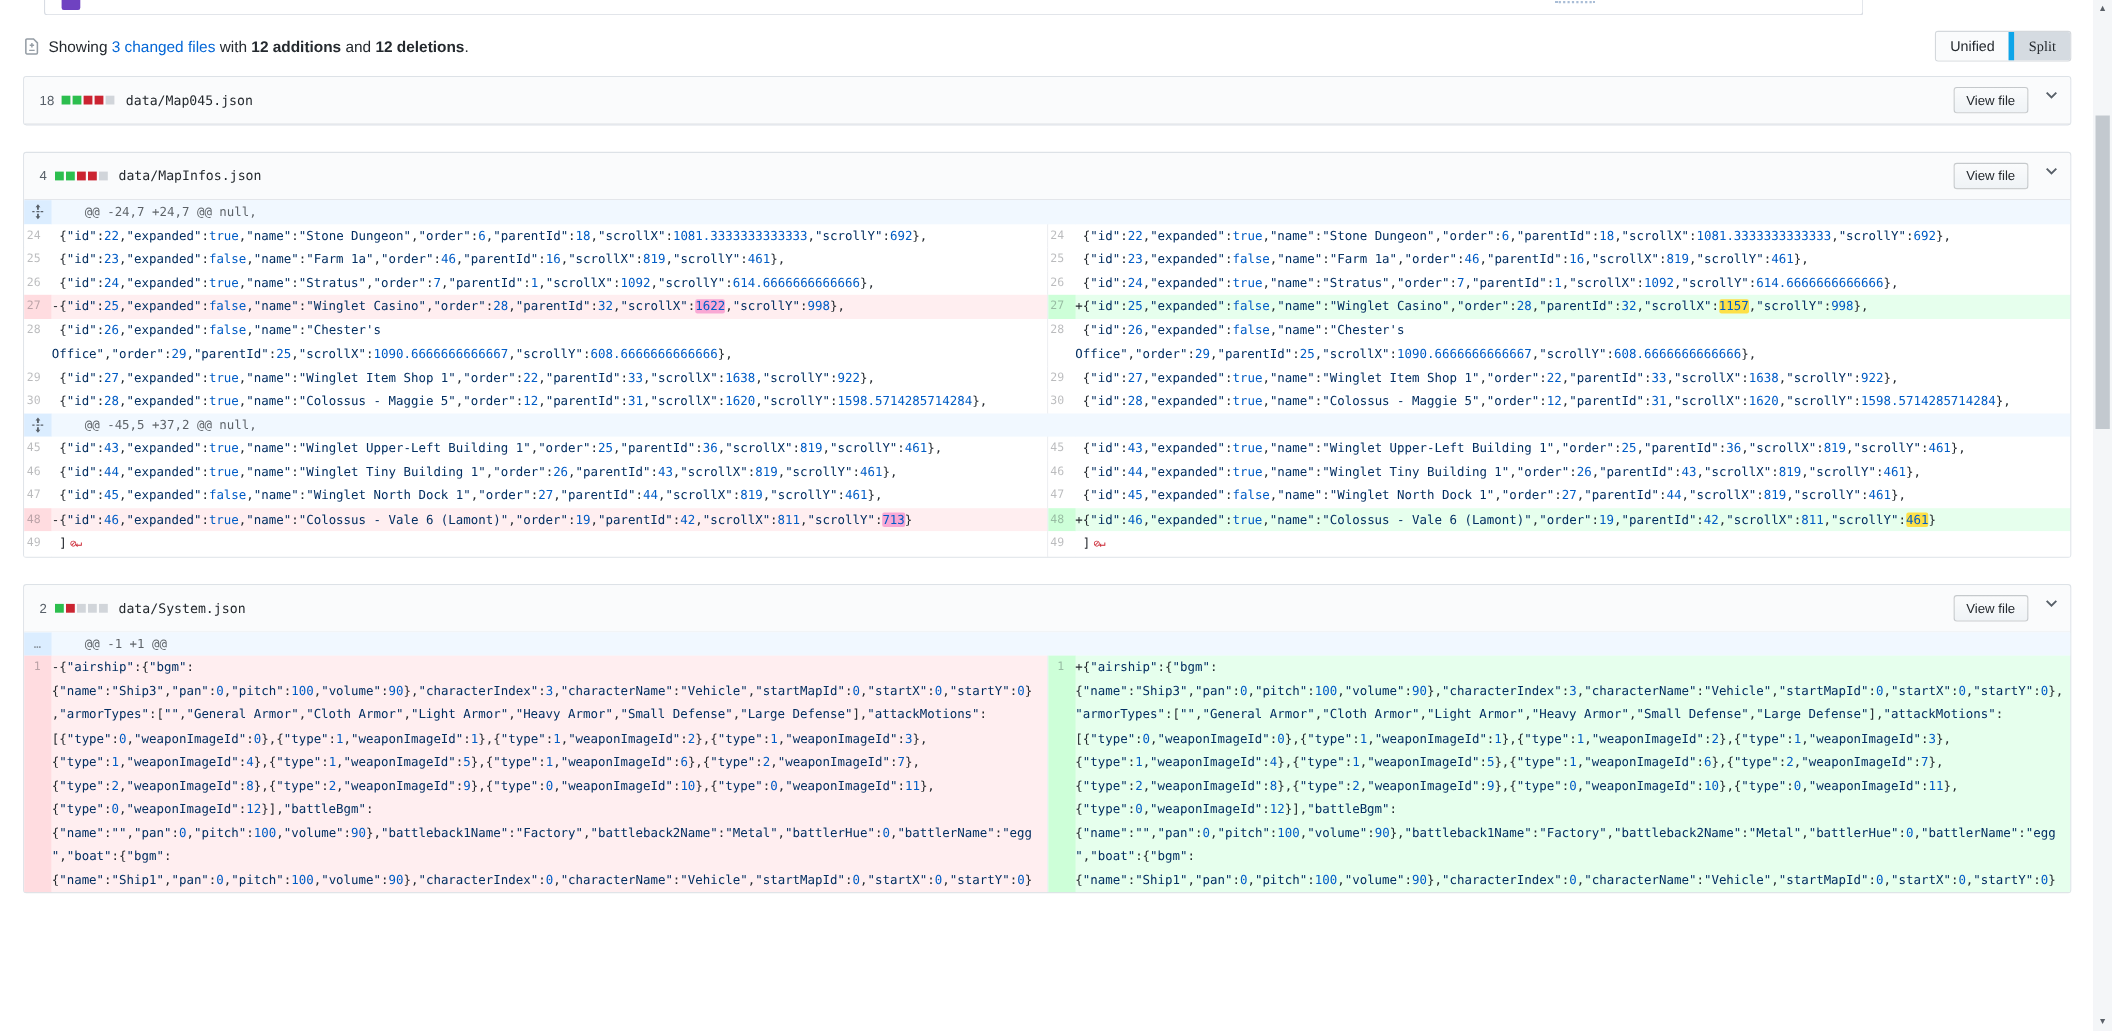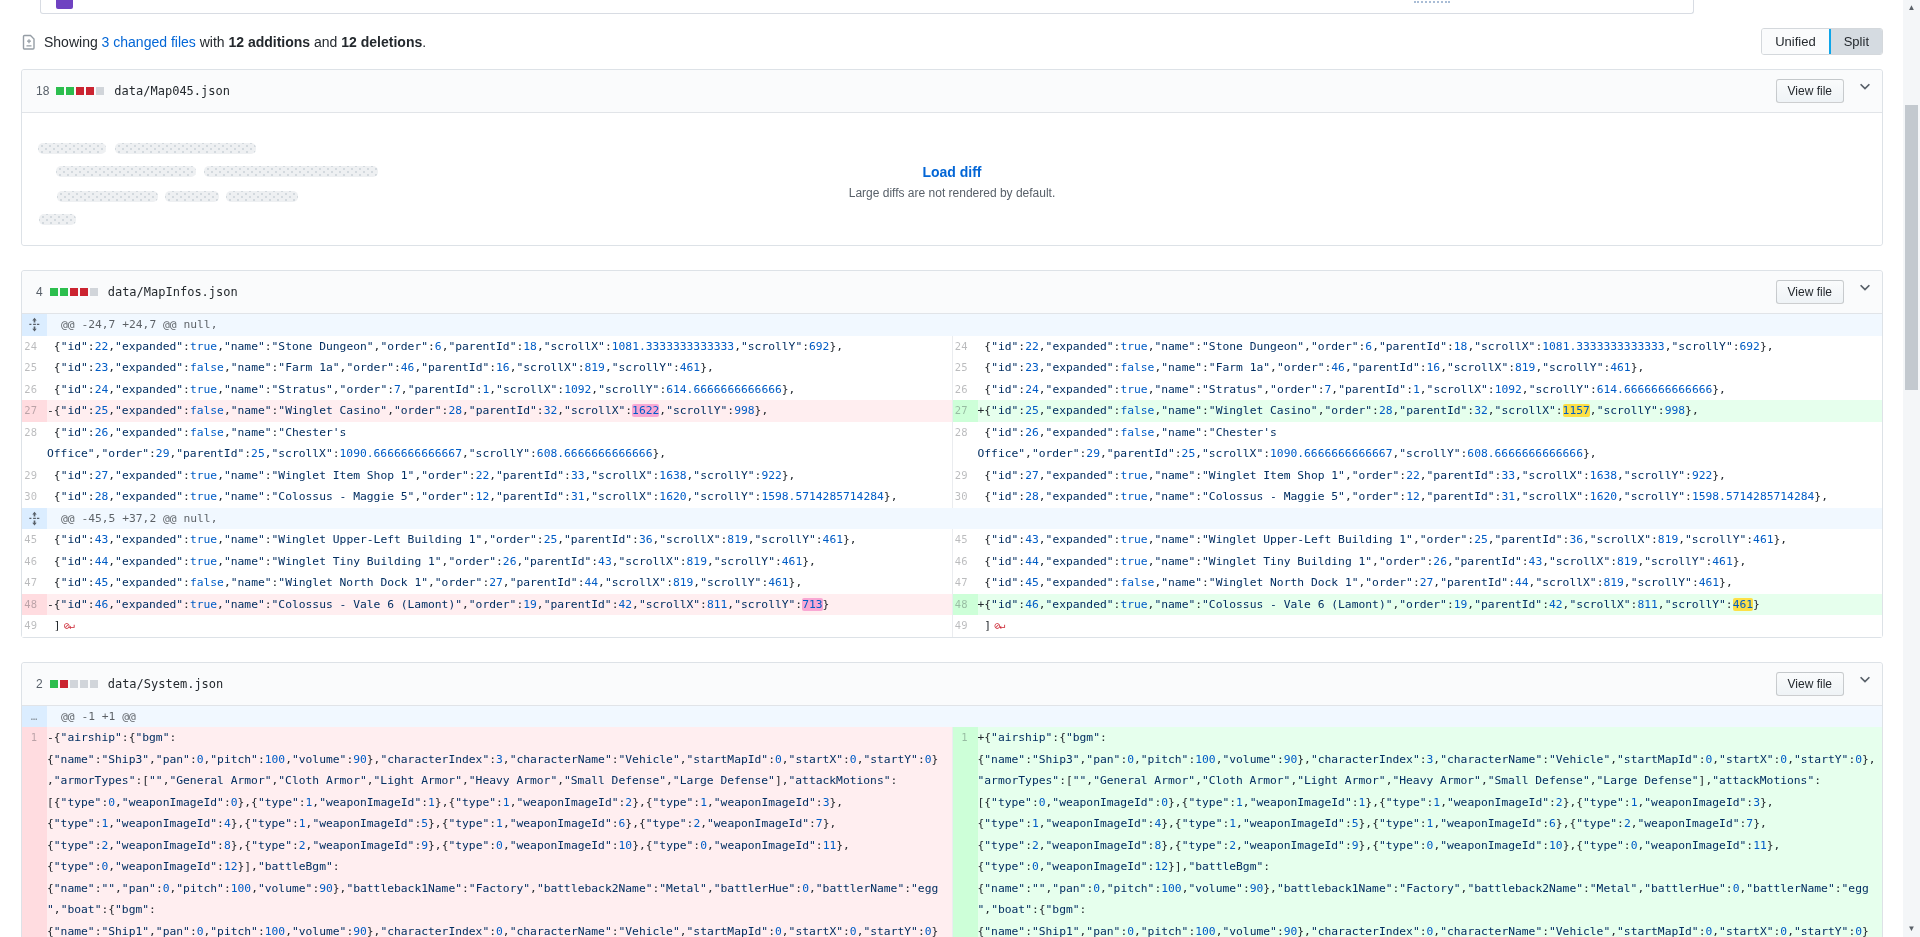--- a/index.html
+++ b/index.html
@@ -17,21 +17,21 @@
 
   
   .summary { display: flex; align-items: center; margin: 14px 0; font-size: 14px; height: 27px; }
   .sum-icon { display: inline-flex; margin-right: 7px; }
   .summary b { font-weight: 700; }
   a.link { color: #0366d6; text-decoration: none; cursor: pointer; }
   .btn-group { margin-left: auto; display: flex; border: 1px solid #d4d8dc; border-radius: 3px; overflow: hidden; }
   .toggle-btn { font-family: "Liberation Sans", sans-serif; font-size: 13px; padding: 5px 13px;
     background: #fafbfc; border: none; color: #24292e; cursor: pointer; }
   .toggle-btn.active { background: #d5dbe1; font-weight: 400; }
-  .toggle-btn + .toggle-btn { border-left: 2px solid #0ea5e9; }
+  .toggle-btn + .toggle-btn { border-left: 5px solid #0ea5e9; font-family: Liberation Serif, serif; }
 
   
   .file-card { border: 1px solid #dde2e7; border-radius: 3px; margin-bottom: 24px; background: #fff; }
   .file-head { display: flex; align-items: center; background: #fafbfc;
     border-bottom: 1px solid #e1e4e8; padding: 9px 10px; border-radius: 3px 3px 0 0; }
   .stat-num { font-size: 12px; color: #586069; margin: 0 7px 0 4px; }
   .diffstat { display: inline-flex; align-items: center; margin-right: 8px; }
   .dsb { display: inline-block; width: 8px; height: 8px; margin-right: 2px; }
   .dsb-add { background: #2cbe4e; } .dsb-del { background: #cb2431; } .dsb-neutral { background: #d1d5da; }
   .file-path { font-family: "DejaVu Sans Mono", "Liberation Mono", monospace; font-size: 12px;
@@ -61,21 +61,21 @@
   .gut { flex: 0 0 25px; text-align: right; padding-right: 10px; color: rgba(27,31,35,.3);
     font-size: 10.5px; user-select: none; cursor: pointer; }
   .code { flex: 1 1 0; min-width: 0; white-space: pre-wrap; overflow-wrap: break-word;
     color: #24292e; }
   .g-ctx { background: #fff; } .c-ctx { background: #fff; }
   .g-del { background: #ffdce0; } .c-del { background: #ffeef0; }
   .g-add { background: #cdffd8; } .c-add { background: #e6ffed; }
   .hunk-row { background: #f1f8ff; }
   .hunk-gut { flex: 0 0 25px; background: #dbedff; display: flex; align-items: center;
     justify-content: center; padding: 0; cursor: pointer; }
-  .hunk-code { flex: 1; background: #f1f8ff; color: rgba(27,31,35,.7); white-space: pre; padding-left: 14px; }
+  .hunk-code { flex: 1; background: #f1f8ff; color: rgba(27,31,35,.7); white-space: pre; padding-left: 30px; }
   .hunk-dots { color: #8a949e; font-size: 11px; letter-spacing: 1px; }
   .tk-s { color: #032f62; }
   .tk-n, .tk-c { color: #005cc5; }
   .whl { border-radius: 2px; }
   .whl-del { background: #f9a8d4; }
   .whl-add { background: #fde047; }
   .noeol { color: #cb2431; font-size: 10px; margin-left: 3px; letter-spacing: -1px; }
 
   
   .scrollbar { position: fixed; top: 0; right: 0; width: 17px; height: 937px; background: #f4f6f8; }
@@ -128,34 +128,20 @@
       <a class="file-path">data/Map045.json</a>
       <span class="head-right">
         <button class="view-btn">View file</button>
         <button class="chev-btn">
           <svg width="14" height="14" viewBox="0 0 16 16">
               <path d="M3 6l5 5 5-5" fill="none" stroke="#586069" stroke-width="2"></path>
             </svg>
         </button>
       </span>
     </div>
-    <div class="collapsed-body">
-      <div class="load-wrap">
-        <a class="link load-link">Load diff</a>
-        <div class="load-note">Large diffs are not rendered by default.</div>
-      </div>
-    <div class="skb" style="left: 16px; top: 30px; width: 68px;"></div>
-        <div class="skb" style="left: 93px; top: 30px; width: 141px;"></div>
-        <div class="skb" style="left: 34px; top: 53px; width: 140px;"></div>
-        <div class="skb" style="left: 182px; top: 53px; width: 174px;"></div>
-        <div class="skb" style="left: 35px; top: 78px; width: 101px;"></div>
-        <div class="skb" style="left: 143px; top: 78px; width: 54px;"></div>
-        <div class="skb" style="left: 204px; top: 78px; width: 72px;"></div>
-        <div class="skb" style="left: 17px; top: 101px; width: 37px;"></div>
-      </div>
   </div>
 
   <div class="file-card">
     <div class="file-head">
       <span class="stat-num">4</span>
       <span class="diffstat">
           <span class="dsb dsb-add"></span>
           <span class="dsb dsb-add"></span>
           <span class="dsb dsb-del"></span>
           <span class="dsb dsb-del"></span>

